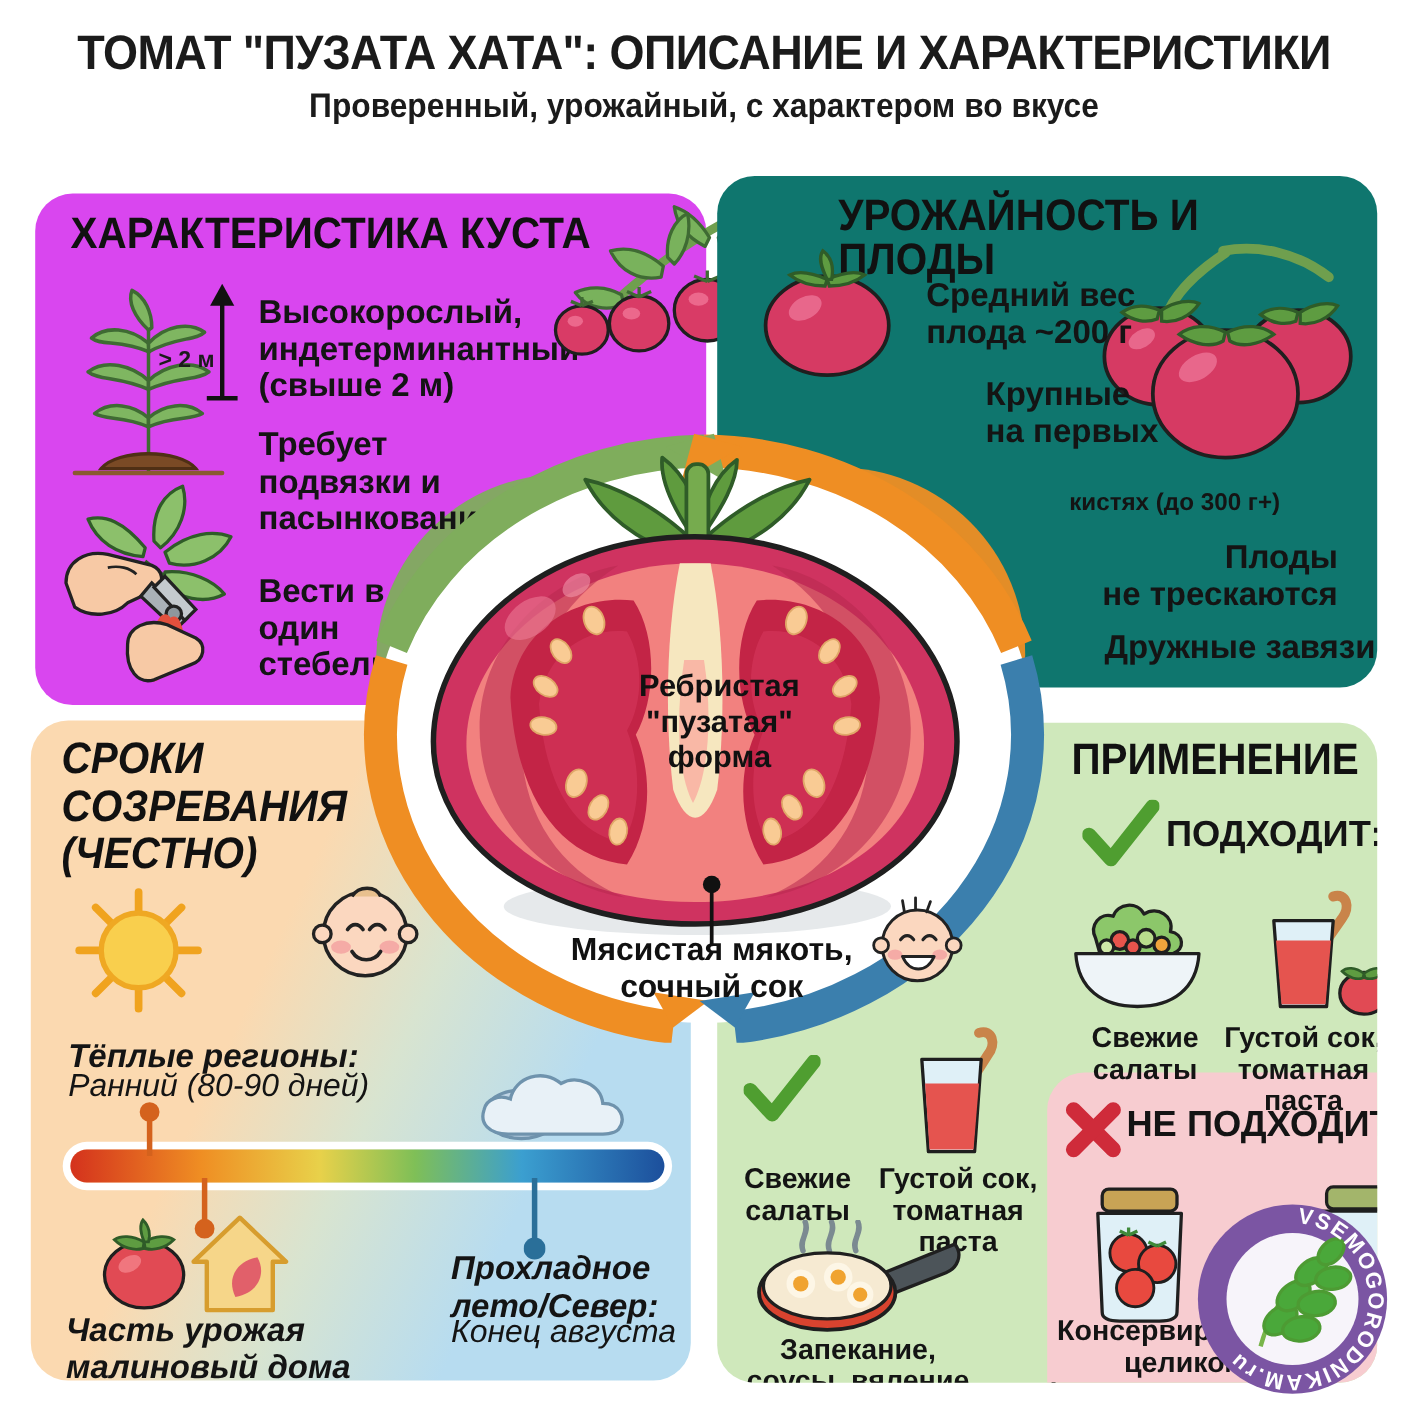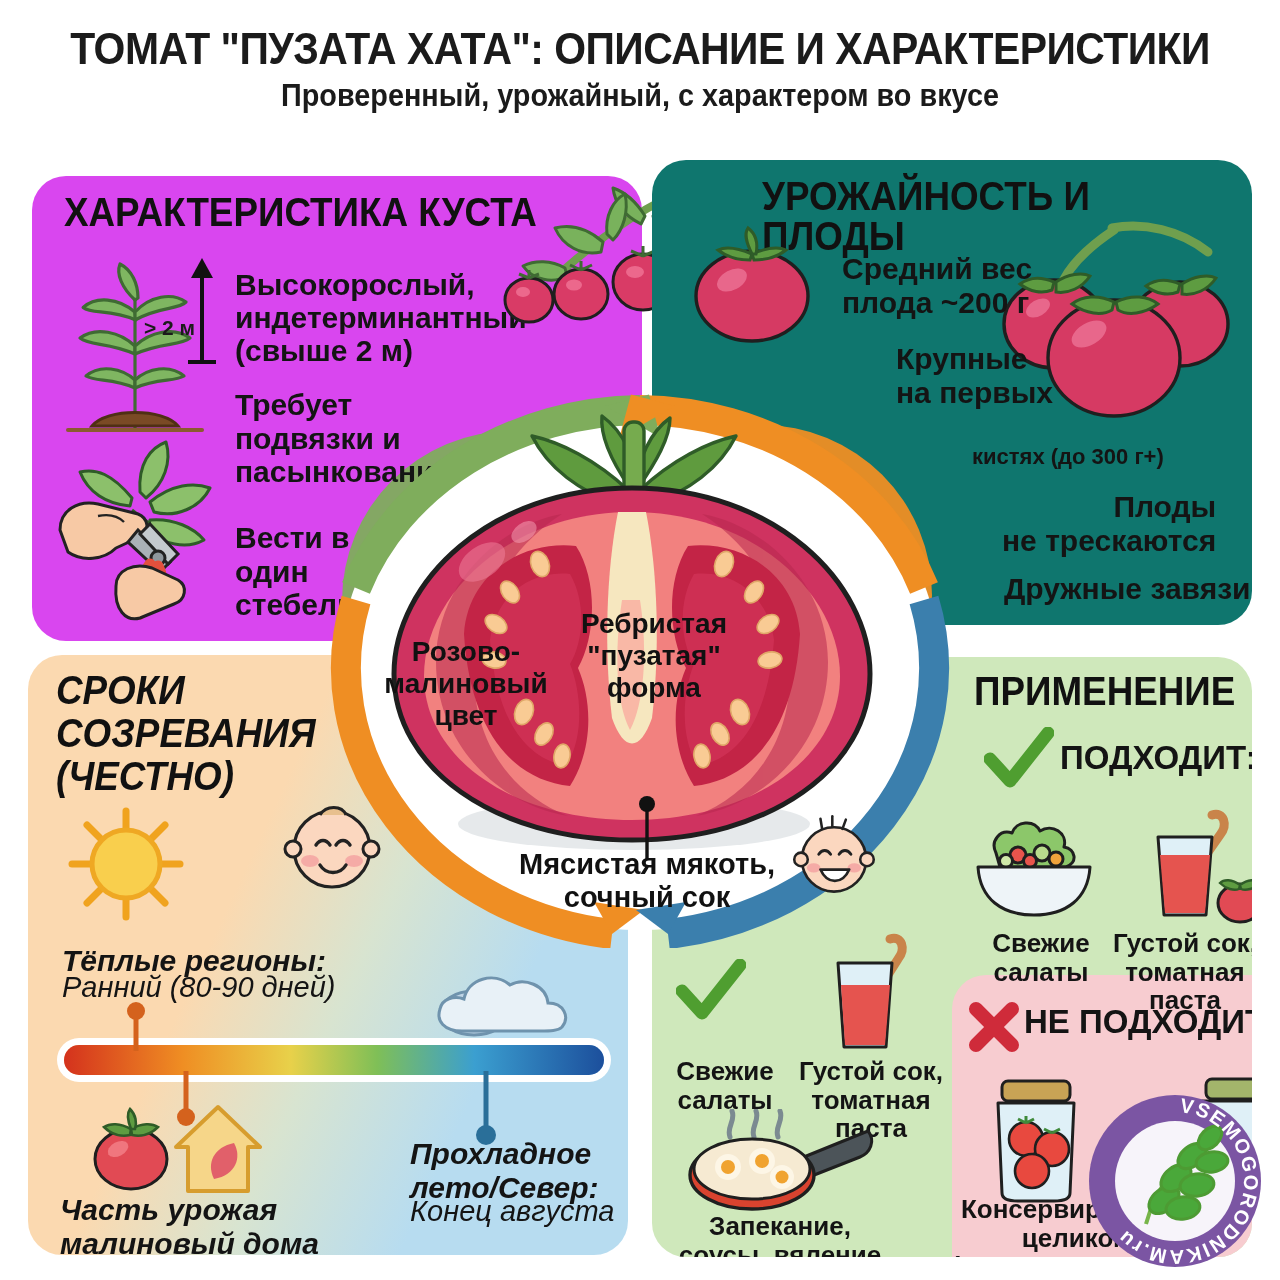--- a/index.html
+++ b/index.html
@@ -489,23 +489,20 @@
         <ellipse cx="368" cy="300" rx="9" ry="13" transform="rotate(-20 368 300)"></ellipse>
         <ellipse cx="348" cy="322" rx="8" ry="12" transform="rotate(-30 348 322)"></ellipse>
         <ellipse cx="330" cy="344" rx="8" ry="12" transform="rotate(-10 330 344)"></ellipse>
       </g>
 
       <ellipse cx="110" cy="150" rx="26" ry="16" fill="#ee7d99" opacity=".55" transform="rotate(-35 110 150)"></ellipse>
       <ellipse cx="152" cy="120" rx="14" ry="9" fill="#f49ab0" opacity=".55" transform="rotate(-35 152 120)"></ellipse>
     </svg>
   </div>
 
-  <div class="lbl" style="left:378px;top:636px;width:176px;font-size:28px;line-height:1.14;">Розово-
-малиновый
-цвет</div>
   <div class="lbl" style="left:556px;top:608px;width:196px;font-size:28px;line-height:1.14;">Ребристая
 "пузатая"
 форма</div>
 
   <div style="position:absolute;left:636px;top:796px;">
     <svg width="22" height="66" viewBox="0 0 22 66">
       <circle cx="11" cy="8" r="8" fill="#111"></circle>
       <line x1="11" y1="14" x2="11" y2="64" stroke="#111" stroke-width="3.4"></line>
     </svg>
   </div>

